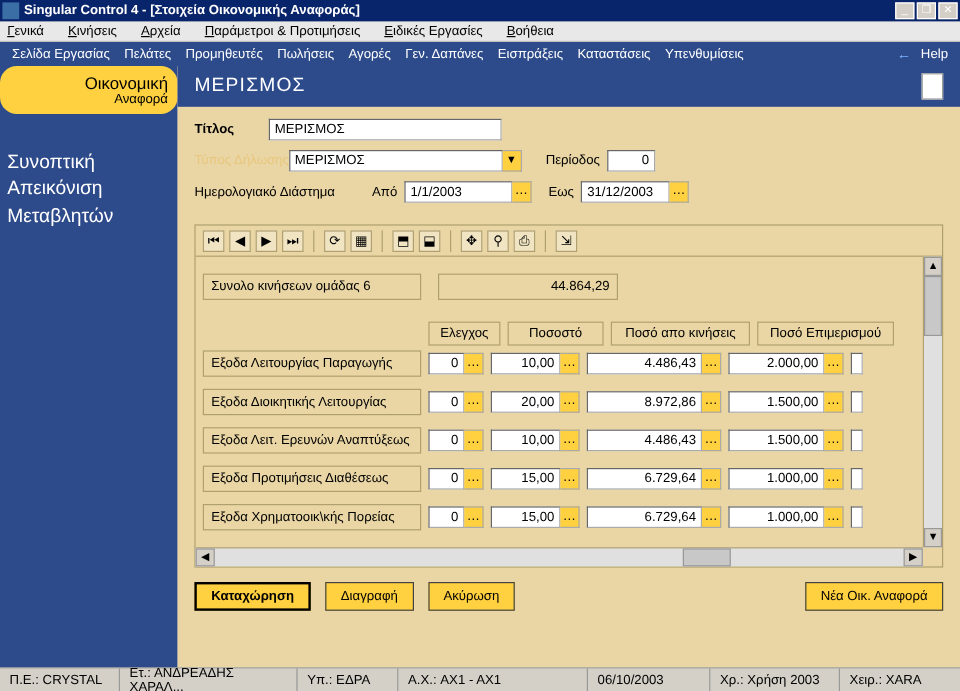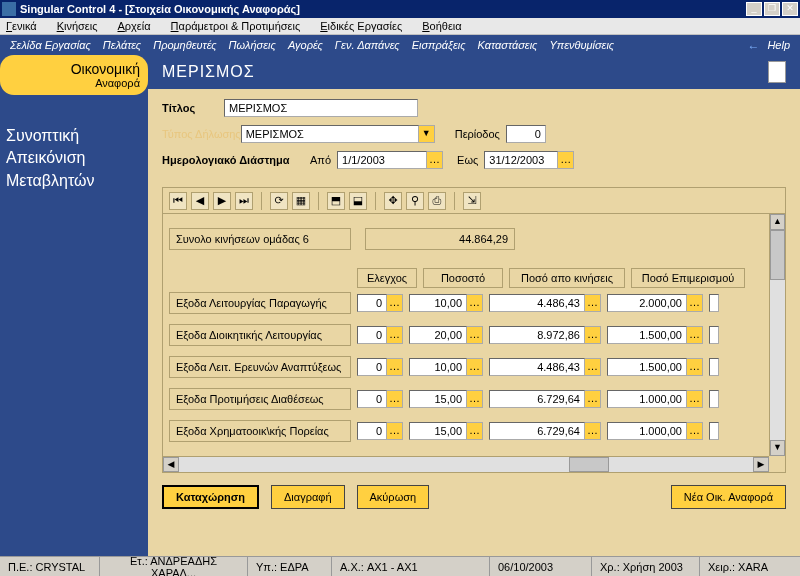--- a/index.html
+++ b/index.html
@@ -9,21 +9,21 @@
   .titlebar { background: linear-gradient(#08246b, #08246b); color: #fff; height: 18px; display: flex; align-items: center; padding: 0 2px; }
   .titlebar .icon { width: 14px; height: 14px; background: #3a6ea5; margin-right: 4px; }
   .titlebar .title { flex: 1; font-weight: bold; font-size: 11px; }
   .titlebar .winbtns { display: flex; gap: 2px; }
   .titlebar .winbtn { width: 16px; height: 14px; background: #d4d0c8; border: 1px solid #fff; font-size: 9px; text-align: center; line-height: 10px; cursor: pointer; }
 
   
   .menubar1 { background: #e8e8e8; height: 17px; display: flex; align-items: center; padding: 0 6px; gap: 20px; border-bottom: 1px solid #c0c0c0; }
   .menubar1 span { cursor: pointer; text-decoration: underline; text-decoration-color: transparent; }
   .menubar1 span::first-letter { text-decoration: underline; }
-  .menubar2 { background: #2d4a8a; color: #fff; height: 20px; display: flex; align-items: center; padding: 0 10px; gap: 12px; font-size: 11px; font-style: italic; }
+  .menubar2 { background: #2d4a8a; color: #fff; height: 20px; display: flex; align-items: center; padding: 0 10px; gap: 12px; font-size: 11px; }
   .menubar2 .help { margin-left: auto; display: flex; align-items: center; gap: 8px; }
   .menubar2 .arrow { color: #7fb3ff; font-size: 12px; }
 
   
   .main { display: flex; height: 501px; }
   .sidebar { width: 148px; background: #2d4a8a; color: #fff; display: flex; flex-direction: column; }
   .sidehdr { background: #ffd040; color: #000; padding: 6px 8px; font-size: 14px; text-align: right; border-radius: 14px; }
   .sidehdr .line1 { display: block; }
   .sidehdr .line2 { display: block; font-size: 11px; }
   .sidelinks { padding: 30px 6px; line-height: 1.4; font-size: 16px; }
@@ -72,21 +72,21 @@
   .cell input { text-align: right; }
   .tail { width: 10px; height: 18px; border: 1px solid #aaa; border-top-color: #666; border-left-color: #666; background: #fff; }
 
   
   .btnbar { display: flex; gap: 12px; padding: 12px 14px; }
   .btn { background: #ffd040; border: 1px solid #444; height: 24px; padding: 0 12px; cursor: pointer; font-family: inherit; font-size: 11px; }
   .btn.primary { border: 2px solid #000; font-weight: bold; }
   .btnbar .spacer { flex: 1; }
 
   
-  .statusbar { height: 20px; background: #d4d0c8; border-top: 1px solid #999; display: flex; align-items: center; font-size: 11px; text-align: center; }
+  .statusbar { height: 20px; background: #d4d0c8; border-top: 1px solid #999; display: flex; align-items: center; font-size: 11px; }
   .statusbar .cell { border-right: 1px solid #999; padding: 0 8px; height: 100%; display: flex; align-items: center; }
 </style>
 </head>
 <body>
 
 <div class="titlebar">
   <div class="icon"></div>
   <div class="title">Singular Control 4 - [Στοιχεία Οικονομικής Αναφοράς]</div>
   <div class="winbtns">
     <div class="winbtn">_</div>
@@ -150,21 +150,21 @@
         <span class="flabel2" style="min-width:62px">Τύπος Δήλωσης</span>
         <div class="combo">
           <input class="tin" style="width: 178px;" value="ΜΕΡΙΣΜΟΣ">
           <div class="cbtn"></div>
         </div>
         <span style="width:20px"></span>
         <span style="margin-right:6px">Περίοδος</span>
         <input class="tin" style="width: 40px; text-align: right;" value="0">
       </div>
       <div class="frow">
-        <span class="flabel" style="min-width:148px; font-weight:bold">Ημερολογιακό Διάστημα</span>
+        <span class="flabel" style="min-width:148px; font-weight:normal">Ημερολογιακό Διάστημα</span>
         <span style="margin-right:6px">Από</span>
         <div class="combo">
           <input class="tin" style="width: 90px;" value="1/1/2003">
           <div class="pick"></div>
         </div>
         <span style="width:14px"></span>
         <span style="margin-right:6px">Εως</span>
         <div class="combo">
           <input class="tin" style="width: 74px;" value="31/12/2003">
           <div class="pick"></div>

